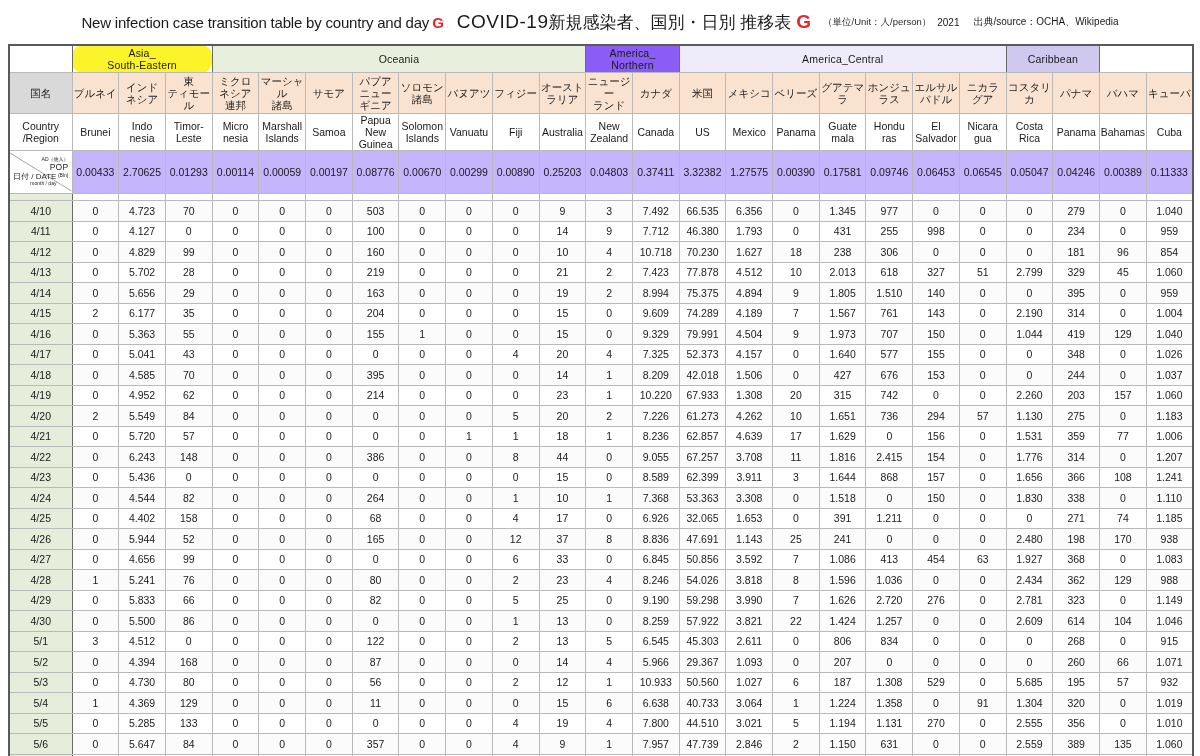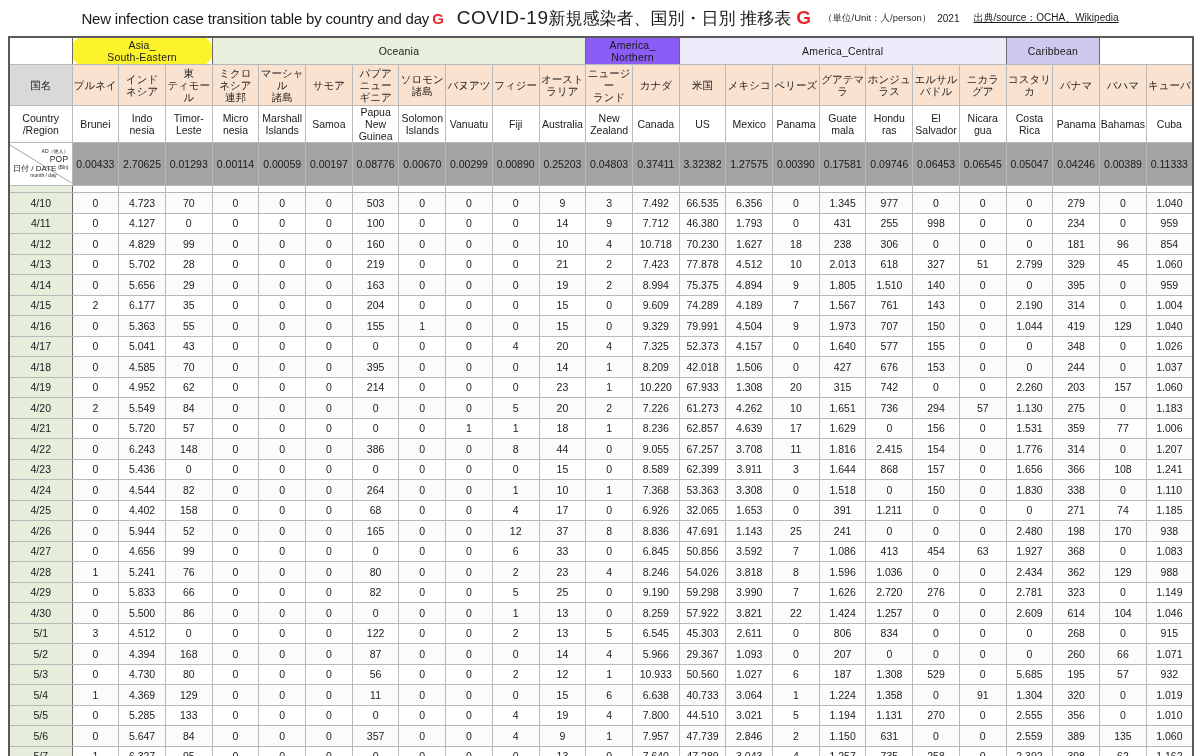--- a/index.html
+++ b/index.html
@@ -5,32 +5,32 @@
   html,body{margin:0;padding:0;}
   body{
     width:1200px;height:756px;
     background:#ffffff;
     font-family:"Liberation Sans","DejaVu Sans",sans-serif;
     color:#1a1a1a;
     overflow:hidden;
   }
   
   #title-bar{
-    height:36px;
+    height:44px;
     display:flex;align-items:center;justify-content:center;
     white-space:nowrap;
   }
   .t-en{font-size:15px;letter-spacing:-0.2px;}
   .t-g{color:#e8262b;font-size:15px;font-weight:600;margin:0 3px;}
   .t-covid{font-size:19px;margin-left:10px;letter-spacing:0.5px;}
   .t-jp{font-size:17px;margin-left:0;}
   .t-g2{color:#e8262b;font-size:19px;font-weight:600;margin-left:5px;}
   .t-unit{font-size:9.5px;margin-left:12px;color:#2a2a2a;}
   .t-year{font-size:10px;margin-left:6px;}
-  .t-src{font-size:10px;margin-left:14px;text-decoration:underline;}
+  .t-src{font-size:10px;margin-left:14px;}
 
   
   #sheet{
     margin:0 8px;
     width:1184px;
     border-collapse:collapse;
     table-layout:fixed;
   }
   #sheet td,#sheet th{
     border:1px solid #b9b9b9;
@@ -67,21 +67,21 @@
   }
   .hjp.first-col{background:#d9d9d9;font-size:11px;}
   .hen{
     background:#ffffff;
     height:36px;
     font-size:10px;
     line-height:1.2;
   }
   .hen.first-col{background:#ffffff;font-size:9.5px;}
   .hpop{
-    background:#a3a3a3;
+    background:#c4b5fd;
     height:42px;
     font-size:10px;
   }
   .grpsep{border-left:1.6px solid #6a6a6a !important;}
 
   
   .corner{
     position:relative;
     background:#ffffff;
     height:42px;

